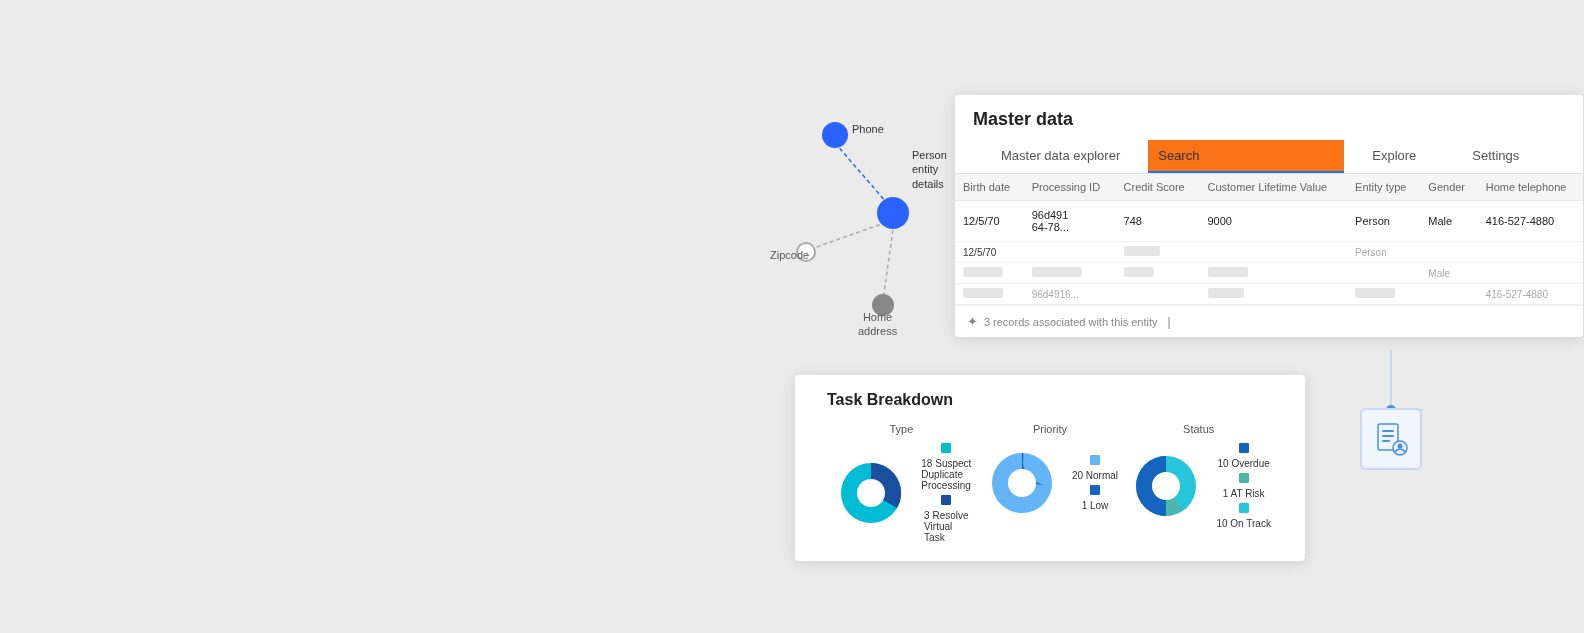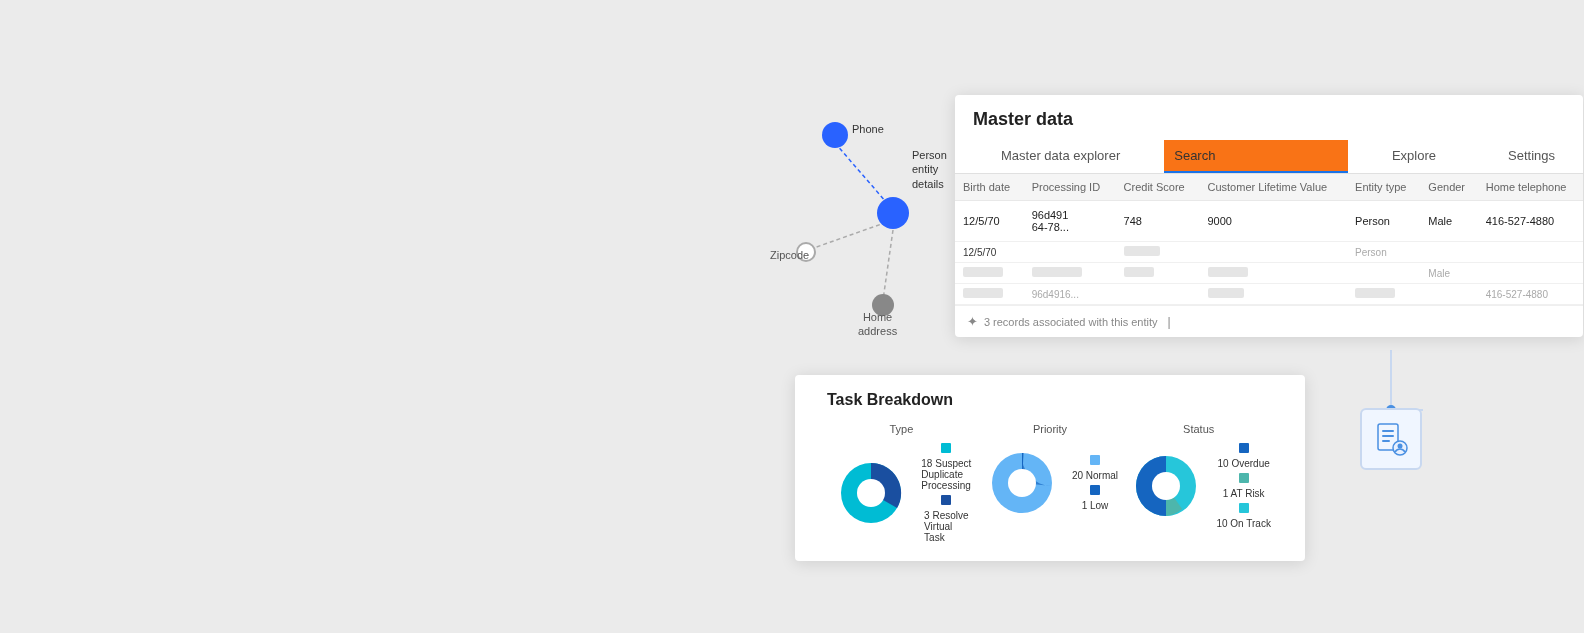--- a/index.html
+++ b/index.html
@@ -28,21 +28,21 @@
       font-size: 18px;
       font-weight: 600;
       color: #222;
       padding: 14px 18px 10px;
     }
 
     .panel-tabs-row {
       display: flex;
       border-bottom: 1px solid #e0e0e0;
       padding: 0 0 0 18px;
-      gap: 16px;
+      gap: 0;
     }
 
     .tab-item {
       padding: 8px 28px;
       font-size: 13px;
       color: #555;
       cursor: pointer;
       border-bottom: 2px solid transparent;
       white-space: nowrap;
     }

